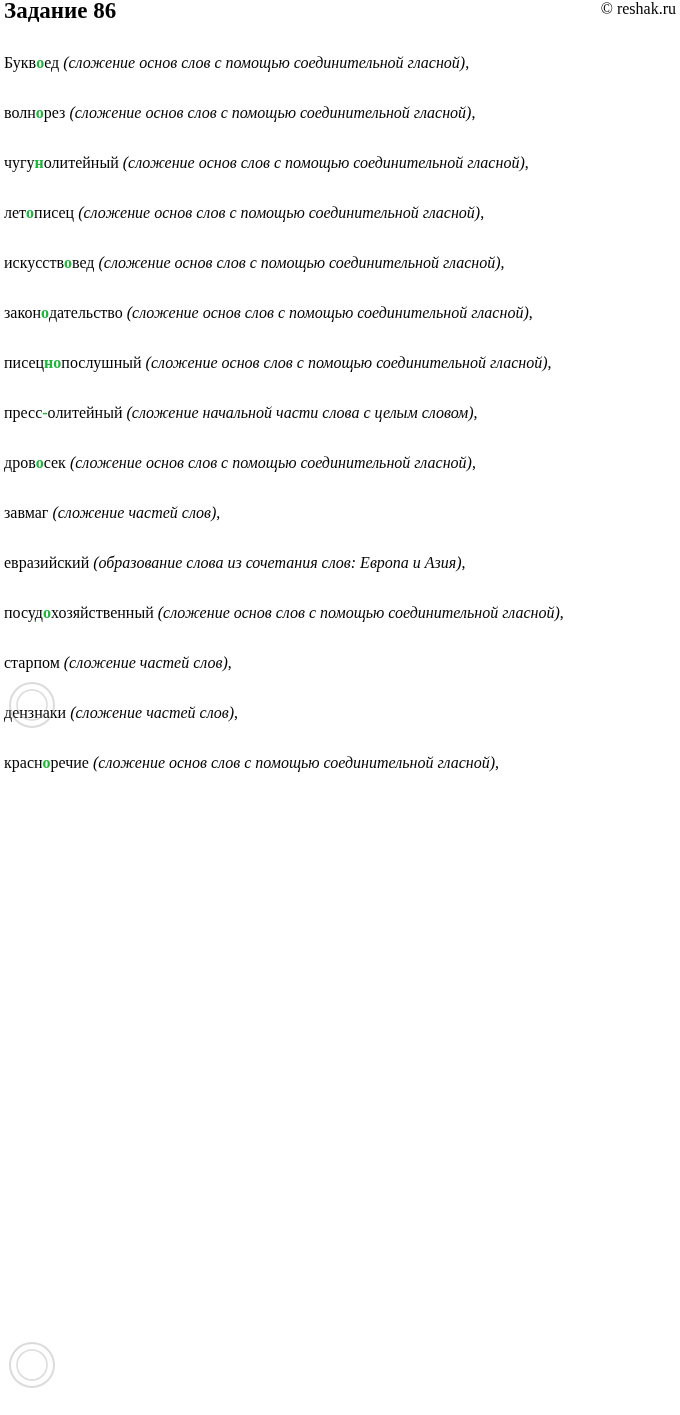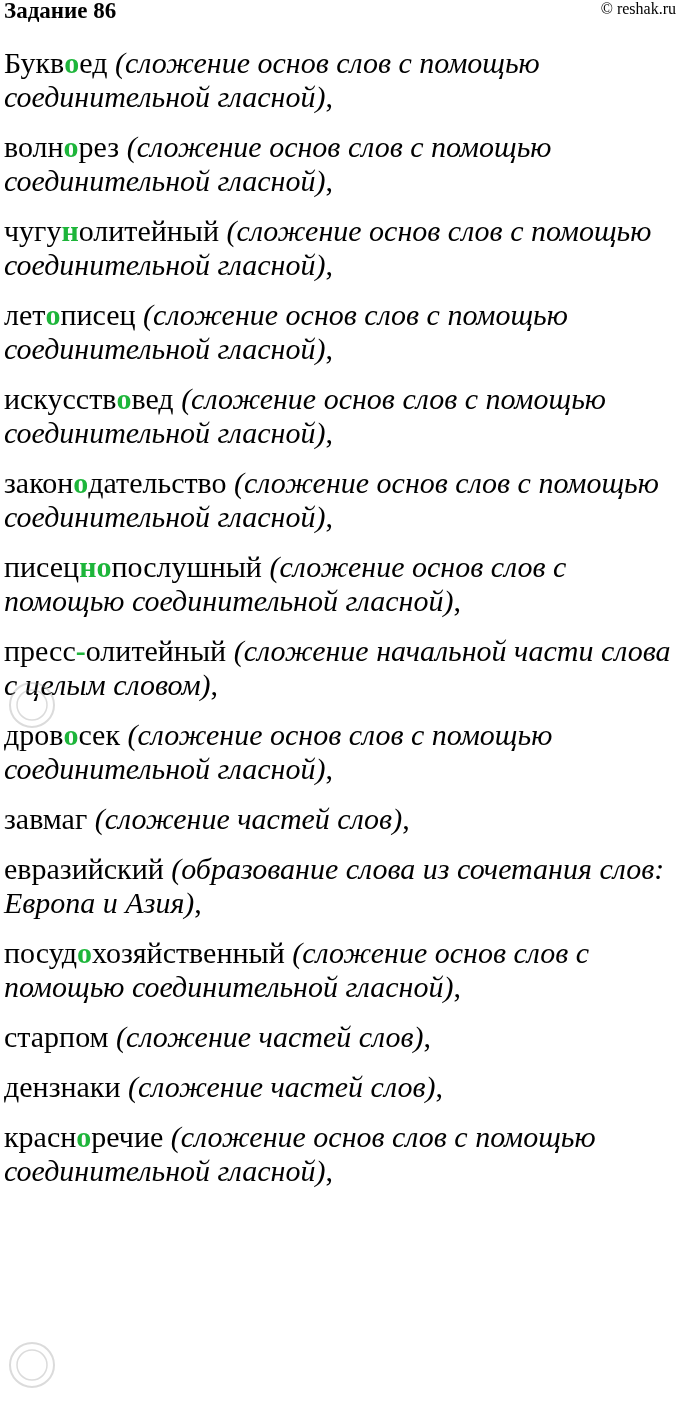--- a/index.html
+++ b/index.html
@@ -1,21 +1,21 @@
 <!DOCTYPE html>
 <html><head>
 <meta charset="utf-8">
 <style>
   html, body { margin:0; padding:0; background:#fff; }
   body { width:680px; height:1415px; position:relative; overflow:hidden;
          font-family:"Liberation Serif", serif; color:#000; }
   .title { position:absolute; left:4px; top:-2px; font-size:23px; font-weight:bold; }
   .copyright { position:absolute; right:4px; top:0px; font-size:16px; }
   .entries { position:absolute; left:4px; top:46px; width:672px; }
-  .entry { font-size:30px; line-height:34px; margin-bottom:16px; }
+  .entry { font-size:16px; line-height:34px; margin-bottom:16px; }
   .hl { color:#1db53a; font-weight:bold; }
   .expl { font-style:italic; }
   .wm { position:absolute; left:2px; width:70px; height:100px; opacity:0.35; pointer-events:none; }
 </style>
 </head>
 <body>
 
 <div class="title">Задание 86</div>
 <div class="copyright">© reshak.ru</div>
 

